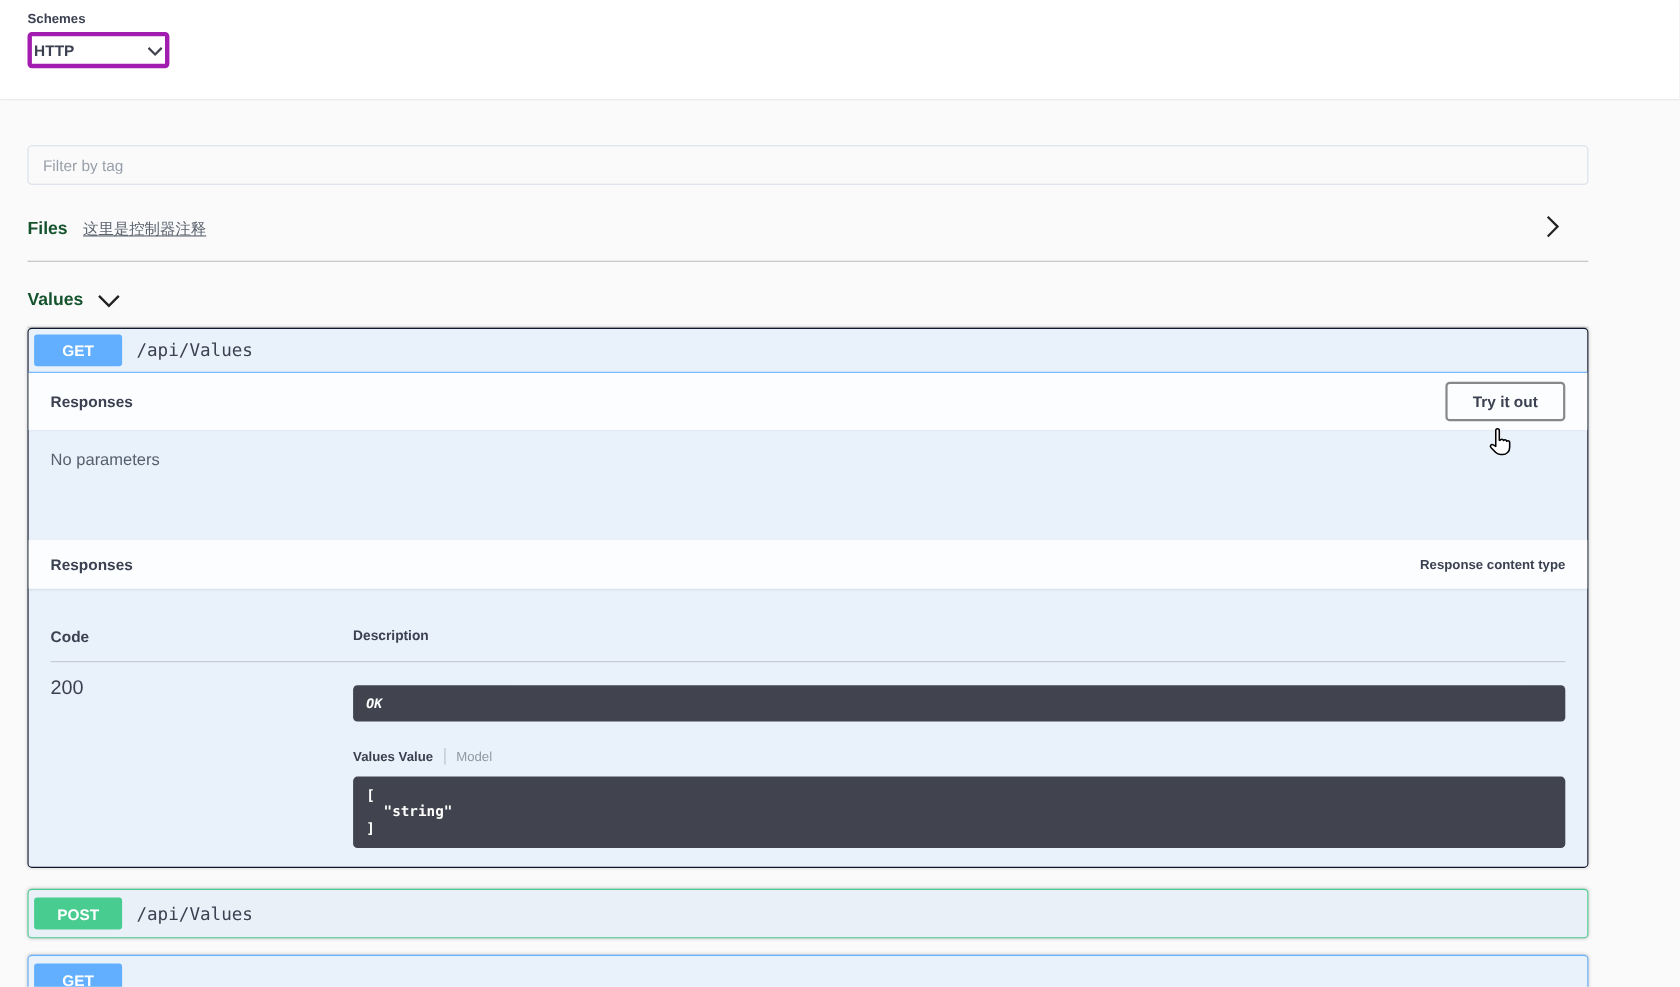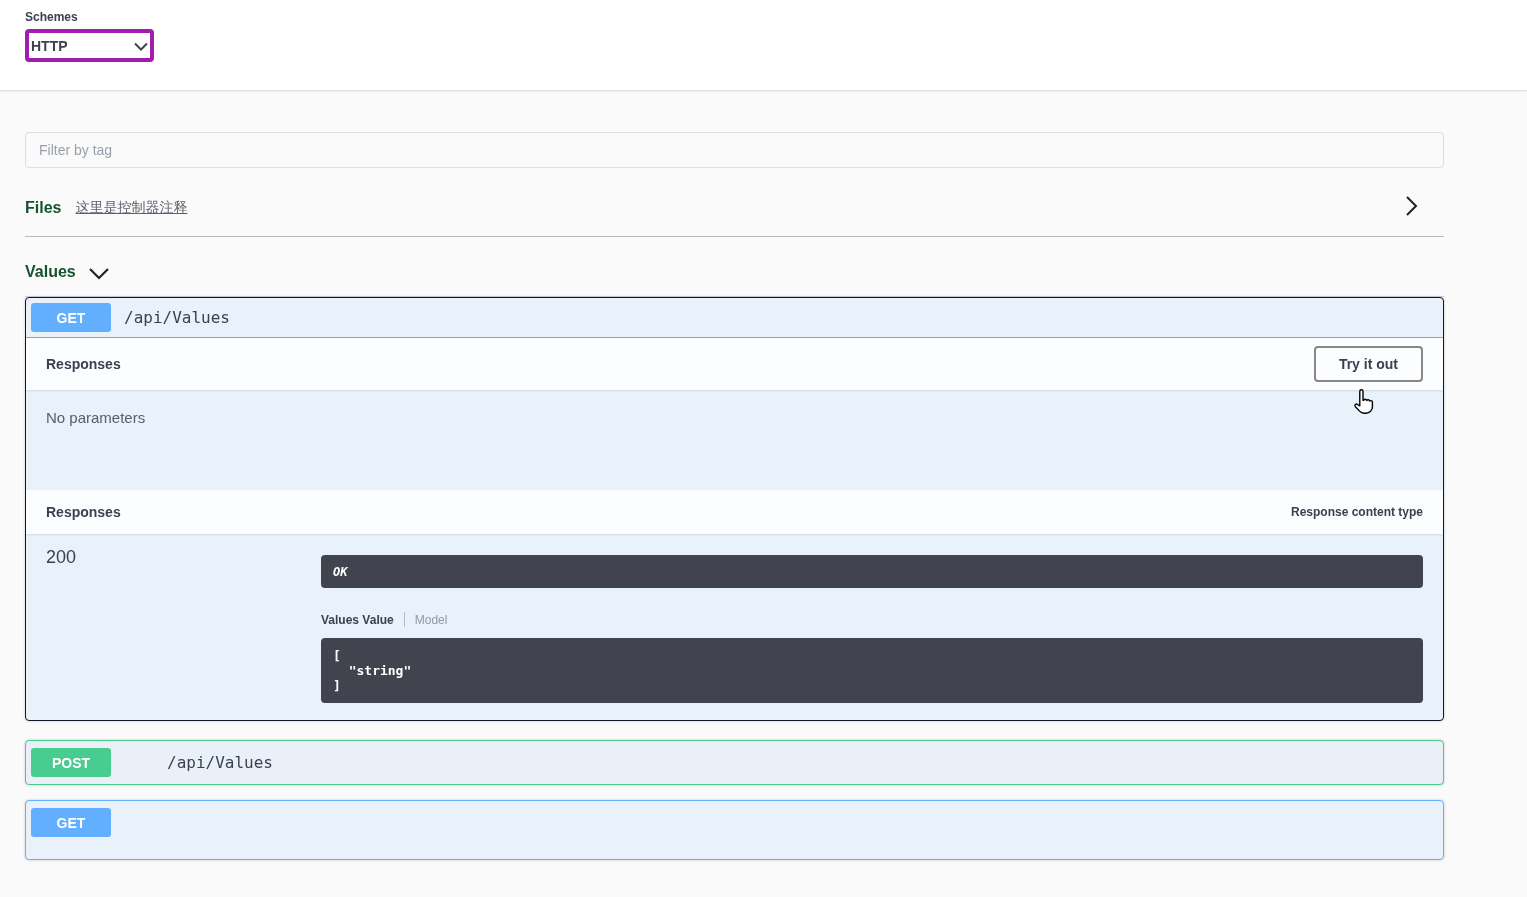--- a/index.html
+++ b/index.html
@@ -31,21 +31,21 @@
   .spacer { flex:1; }
   .chev { display:inline-block; }
 
   
   .opblock { border-radius:4px; box-shadow:0 0 3px rgba(0,0,0,.19); }
   .opblock.get { border:1px solid #0f172a; background:#e9f1fb; }
   .opblock.post { margin-top:19px; border:1px solid #49cc90; background:#e9f0f7; }
   .opblock.get-partial { margin-top:15px; border:1px solid #61affe; background:#e9f1fb; height:60px; }
   .op-summary { display:flex; align-items:center; padding:5px; cursor:pointer; }
   .opblock.get > .op-summary { border-bottom:1px solid #61affe; }
-  .opblock.post > .op-summary { padding:7px 5px;gap:43px; }
+  .opblock.post > .op-summary { padding:7px 5px; }
   .opblock.get-partial > .op-summary { padding:7px 5px; }
   .method-badge { width:80px; height:29px; border-radius:3px; color:#fff; font-size:14px;
     font-weight:700; display:flex; align-items:center; justify-content:center; }
   .method-badge.get { background:#61affe; }
   .method-badge.post { background:#49cc90; }
   .op-path { margin-left:13px; font-family:"DejaVu Sans Mono","Liberation Mono",monospace;
     font-size:16px; color:#3b4151; }
 
   .section-header { display:flex; align-items:center; justify-content:space-between;
     background:rgba(255,255,255,.85); box-shadow:0 1px 2px rgba(0,0,0,.1);
@@ -147,20 +147,24 @@
     </div>
 
     <div class="section-header responses-header">
       <span class="section-title">Responses</span>
       <div class="ct-group">
         <span class="ct-label">Response content type</span>
       </div>
     </div>
 
     <div class="responses-body">
+      <div class="resp-table-head">
+        <span class="col-code-h">Code</span>
+        <span class="col-desc-h">Description</span>
+      </div>
       <div class="resp-row">
         <span class="col-code">200</span>
         <div class="col-desc">
           <div class="ok-bar">
             <span class="ok-text">OK</span>
           </div>
           <div class="tabs">
             <span class="tab-example">Values Value</span>
             <span class="tab-divider"></span>
             <span class="tab-model">Model</span>

